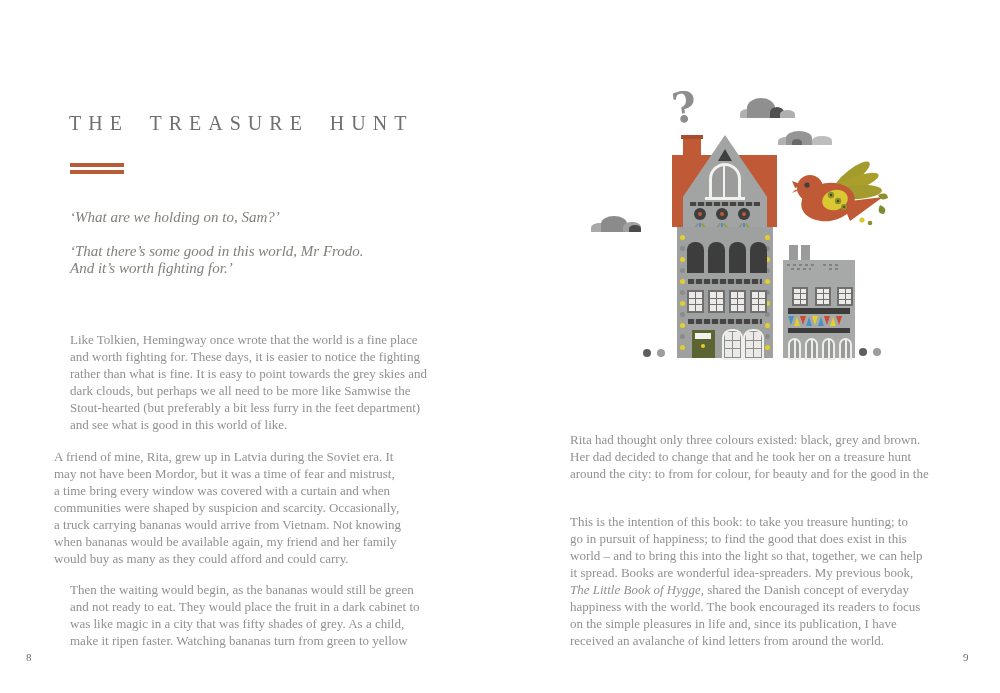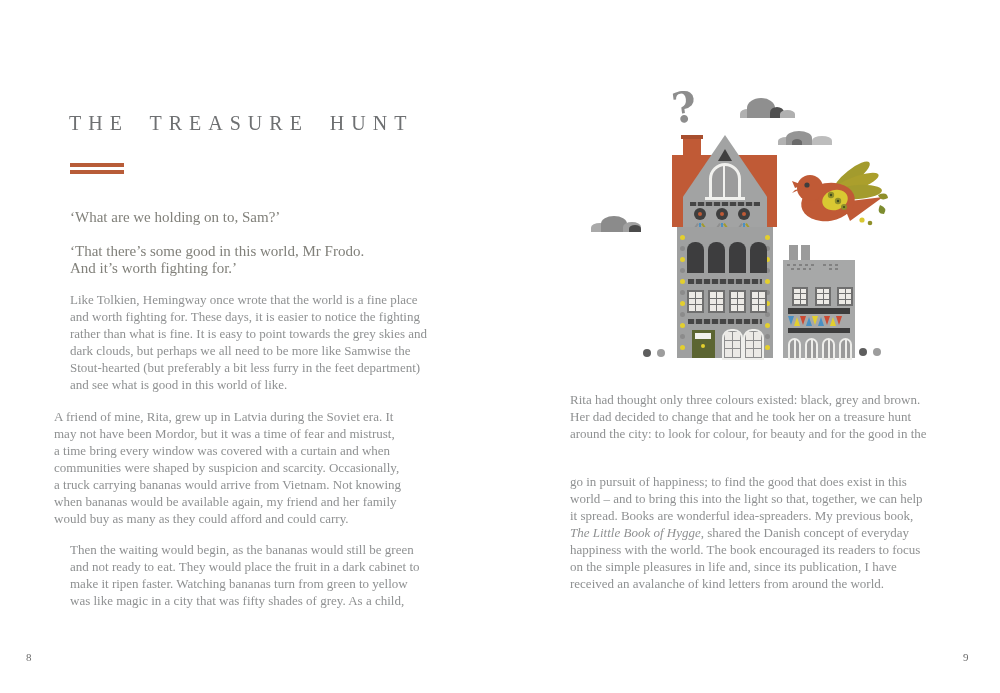--- a/index.html
+++ b/index.html
@@ -3,23 +3,23 @@
 <meta charset="utf-8">
 <style>
   html,body{margin:0;padding:0;}
   body{font-family:"Liberation Serif", serif;}
   .spread{position:relative;width:1000px;height:693px;background:var(--paper,#fff);overflow:hidden;}
 
   
   .chapter-title{position:absolute;left:69px;top:112px;font-size:20px;letter-spacing:7px;word-spacing:9px;color:var(--title);font-weight:400;white-space:nowrap;}
   .rule{position:absolute;left:70px;width:54px;height:4px;background:var(--rule);}
   #rule1{top:163px;} #rule2{top:170px;}
-  .quote{position:absolute;left:70px;font-size:15px;line-height:23px;color:var(--quote);}
+  .quote{position:absolute;left:70px;font-style:italic;font-size:15px;line-height:23px;color:var(--quote);}
   #q1{top:206px;} #q2{top:240px;}
-  .bodycol{position:absolute;color:var(--body);font-size:13px;line-height:17px;}
+  .bodycol{position:absolute;color:var(--body);font-size:13px;line-height:17px;margin-top:40px;}
   .tline{white-space:nowrap;height:17px;}
   #p1{left:70px;top:291px;} #p2{left:54px;top:408px;} #p3{left:70px;top:541px;}
   #rp1{left:570px;top:391px;} #rp2{left:570px;top:473px;}
   .pagenum{position:absolute;font-size:11px;color:var(--page_num);}
   #pn-left{left:26px;top:651px;} #pn-right{left:963px;top:651px;}
 
   
   .illo{position:absolute;left:560px;top:85px;width:400px;height:305px;}
   .illo *{position:absolute;}
 
@@ -125,22 +125,22 @@
       <div class="tline">may not have been Mordor, but it was a time of fear and mistrust,</div>
       <div class="tline">a time bring every window was covered with a curtain and when</div>
       <div class="tline">communities were shaped by suspicion and scarcity. Occasionally,</div>
       <div class="tline">a truck carrying bananas would arrive from Vietnam. Not knowing</div>
       <div class="tline">when bananas would be available again, my friend and her family</div>
       <div class="tline">would buy as many as they could afford and could carry.</div>
     </div>
   <div class="bodycol" id="p3">
       <div class="tline">Then the waiting would begin, as the bananas would still be green</div>
       <div class="tline">and not ready to eat. They would place the fruit in a dark cabinet to</div>
+      <div class="tline">was like magic in a city that was fifty shades of grey. As a child,</div>
       <div class="tline">make it ripen faster. Watching bananas turn from green to yellow</div>
-      <div class="tline">was like magic in a city that was fifty shades of grey. As a child,</div>
     </div>
 
   <div class="pagenum" id="pn-left">8</div>
 
   <div class="illo">
 
     <div class="smoke">?</div>
 
     <div class="cloud" id="cloud-a">
         <div class="puff" style="left: 0px; width: 16px; height: 9px; background: rgb(176, 176, 176);"></div>
@@ -352,23 +352,24 @@
       <path d="M88 45 q9 -4 10 3 q-7 4 -10 -3" fill="#8f8f2a"></path>
       <path d="M90 55 q8 3 4 9 q-8 0 -4 -9" fill="#7d8c2f"></path>
       <circle cx="72" cy="70" r="2.6" fill="#d9c832"></circle>
       <circle cx="80" cy="73" r="2.3" fill="#8f8f2a"></circle>
     </svg>
   </div>
 
   <div class="bodycol" id="rp1">
       <div class="tline">Rita had thought only three colours existed: black, grey and brown.</div>
       <div class="tline">Her dad decided to change that and he took her on a treasure hunt</div>
-      <div class="tline">around the city: to look for colour, for beauty and for the good in the</div>
+      <div class="tline">around the city: to from for colour, for beauty and for the good in the</div>
     </div>
   <div class="bodycol" id="rp2">
+      <div class="tline">This is the intention of this book: to take you treasure hunting; to</div>
       <div class="tline">go in pursuit of happiness; to find the good that does exist in this</div>
       <div class="tline">world – and to bring this into the light so that, together, we can help</div>
       <div class="tline">it spread. Books are wonderful idea-spreaders. My previous book,</div>
       <div class="tline"><i>The Little Book of Hygge</i>, shared the Danish concept of everyday</div>
       <div class="tline">happiness with the world. The book encouraged its readers to focus</div>
       <div class="tline">on the simple pleasures in life and, since its publication, I have</div>
       <div class="tline">received an avalanche of kind letters from around the world.</div>
     </div>
 
   <div class="pagenum" id="pn-right">9</div>

